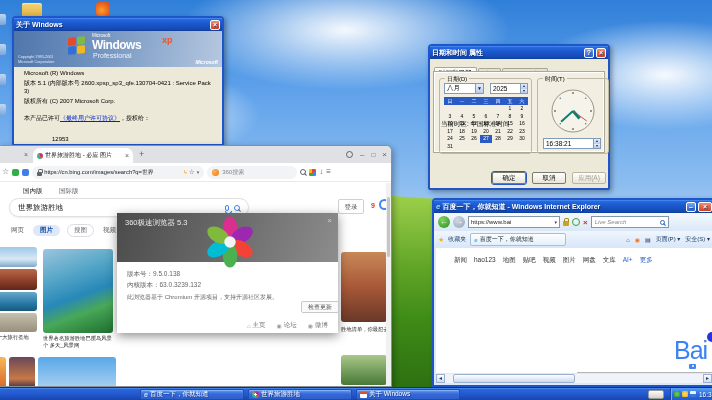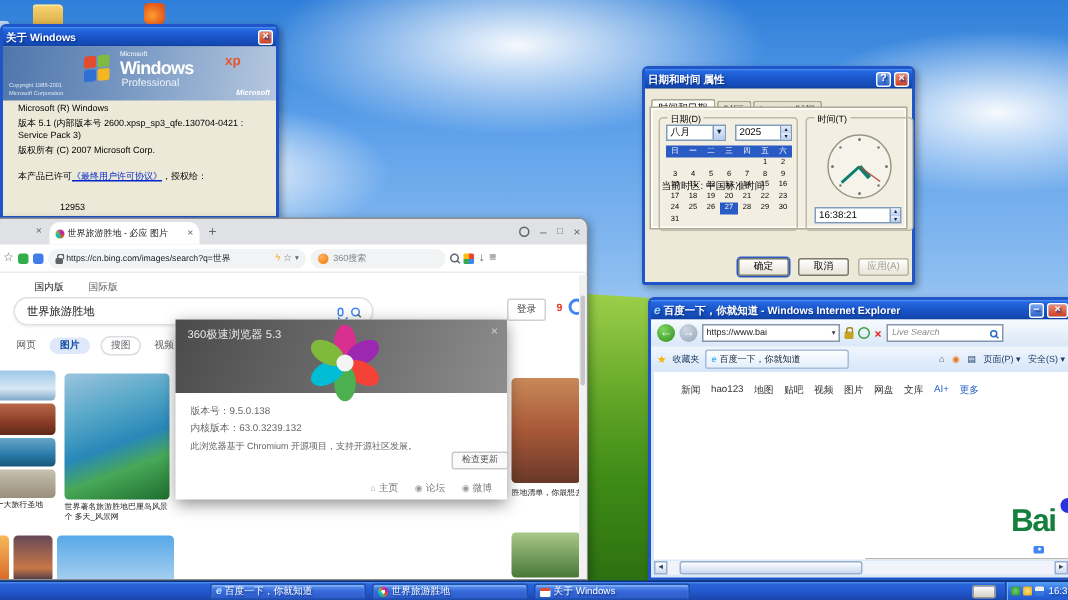--- a/index.html
+++ b/index.html
@@ -19,21 +19,21 @@
 .xp-title{height:13px;display:flex;align-items:center;gap:2px;padding:0 2px;color:#fff;font-size:7px;font-weight:bold;text-shadow:1px 1px 1px #0a3183;
   background:linear-gradient(180deg,#5295f5 0%,#2569e0 10%,#1b57cd 45%,#1348b0 90%,#0d3a95 100%)}
 .xp-title .cap{flex:1;white-space:nowrap;overflow:hidden}
 .tbtn{width:10px;height:10px;border-radius:2px;border:1px solid #fff;font-size:7px;line-height:8px;text-align:center;color:#fff;flex:none}
 .tbtn.close{background:linear-gradient(#ee8c70,#d3401f)}
 .tbtn.help{background:linear-gradient(#7ba8f0,#2c61c8)}
 .xpbtn{background:linear-gradient(#fefefe,#e8e5d8);border:1px solid #7b7a6f;border-radius:2px;font-size:6.5px;height:12px;line-height:10px;text-align:center;color:#000}
 .xpbtn.disabled{color:#a39f8e;border-color:#b9b5a2}
 
 
-#win-about{left:0;top:16px;width:186px;height:130px;z-index:1}
+#win-about{left:12px;top:16px;width:212px;height:130px;z-index:1}
 #aw-banner{position:relative;height:36px;background:linear-gradient(100deg,#4f76ab 0%,#6d8fbd 35%,#93aed0 70%,#b6c8e0 100%);overflow:hidden}
 .wflag{position:absolute;left:54px;top:6px;display:grid;grid-template-columns:8px 8px;grid-gap:1px;transform:skewY(-6deg)}
 .wflag span{height:8px;border-radius:1.5px}
 #aw-msoft{position:absolute;left:78px;top:2px;color:#fff;font-size:4.5px}
 #aw-windows{position:absolute;left:78px;top:7px;color:#fff;font-size:12px;font-weight:bold;letter-spacing:-.5px}
 #aw-xp{position:absolute;left:148px;top:4px;color:#e4572e;font-size:9px;font-weight:bold}
 #aw-edition{position:absolute;left:79px;top:21px;color:#eef3fa;font-size:7px}
 #aw-copy{position:absolute;left:4px;top:24px;color:#dfe8f4;font-size:3.8px;line-height:4.5px}
 #aw-brand{position:absolute;right:4px;bottom:2px;color:#fff;font-size:5px;font-style:italic;font-weight:bold}
 .aw-line{position:absolute;left:10px;right:8px;font-size:6px;color:#000;line-height:7.5px}
@@ -140,21 +140,21 @@
 .magb{width:5px;height:5px;border:1px solid #2a6cc8;border-radius:50%;position:relative;flex:none}
 .magb::after{content:'';position:absolute;width:3px;height:1px;background:#2a6cc8;transform:rotate(45deg);right:-2px;bottom:-1px}
 #ie-favbar{position:absolute;left:0;right:0;top:31px;height:17px;background:linear-gradient(#f0f6fd,#d7e6f9);display:flex;align-items:center;gap:4px;padding:0 4px;font-size:6px;color:#1c3c64}
 .star{color:#f4b400;font-size:7px}
 #ie-tab{width:96px;height:13px;background:linear-gradient(#fdfefe,#e4effb);border:1px solid #a4bedb;border-radius:2px;display:flex;align-items:center;gap:2px;padding:0 3px}
 #ie-tab .t{flex:1;font-size:6px;color:#123;white-space:nowrap;overflow:hidden}
 #ie-menus{margin-left:auto;display:flex;align-items:center;gap:5px}
 #ie-body{position:absolute;left:2px;right:2px;top:48px;bottom:12px;background:#fff;overflow:hidden}
 #bnav{position:absolute;left:18px;top:8px;display:flex;gap:7px;font-size:6.5px;color:#333}
 #bnav .sel{color:#2d64c8}
-#bd-logo{position:absolute;left:238px;top:88px;font-size:21px;font-weight:bold;color:#15803d;letter-spacing:-1px}
+#bd-logo{position:absolute;left:238px;top:88px;font-size:25px;font-weight:normal;color:#3b82f6;letter-spacing:-1px}
 #bd-dot{position:absolute;left:271px;top:84px;width:10px;height:10px;border-radius:50%;background:#2932e1}
 #bd-cam{position:absolute;left:253px;top:116px}
 #bd-box{position:absolute;left:141px;top:124px;width:150px;height:20px;border:1px solid #b6b6b6;background:#fff}
 #ie-hscroll{position:absolute;left:2px;right:2px;bottom:2px;height:9px;background:#f0f3fa;display:flex;align-items:center}
 #ie-hscroll .ar{width:9px;height:9px;background:linear-gradient(#fdfeff,#cfdcf2);border:1px solid #9ab0d0;font-size:5px;line-height:7px;text-align:center;color:#345;flex:none}
 #ie-hscroll .tr{position:relative;flex:1;height:9px}
 #ie-hscroll .th{position:absolute;left:8px;width:122px;top:0;bottom:0;background:linear-gradient(#fdfeff,#cbd9f0);border:1px solid #9ab0d0;border-radius:2px}
 
 
 #taskbar{position:absolute;left:0;right:0;bottom:0;height:13px;z-index:10;

